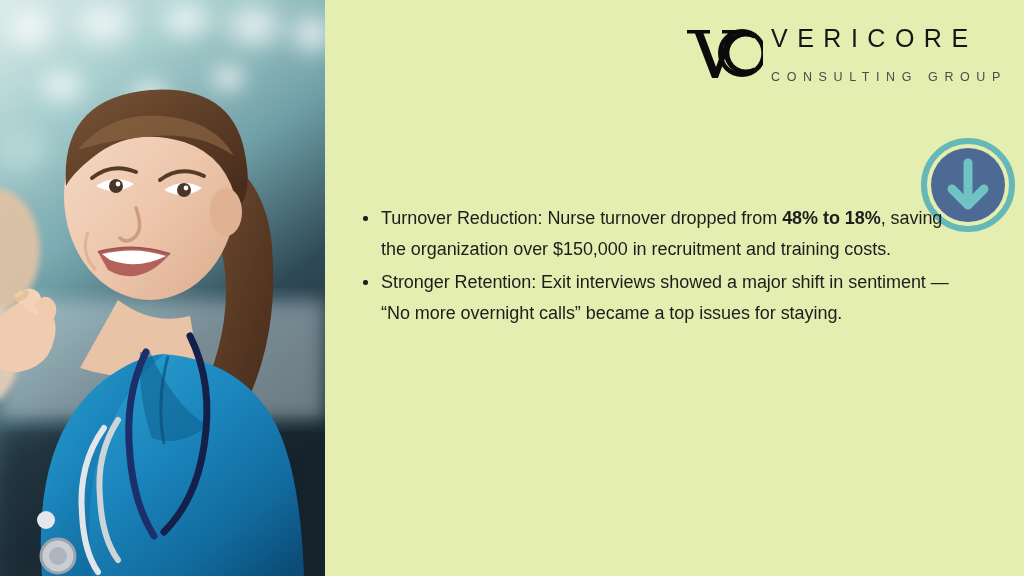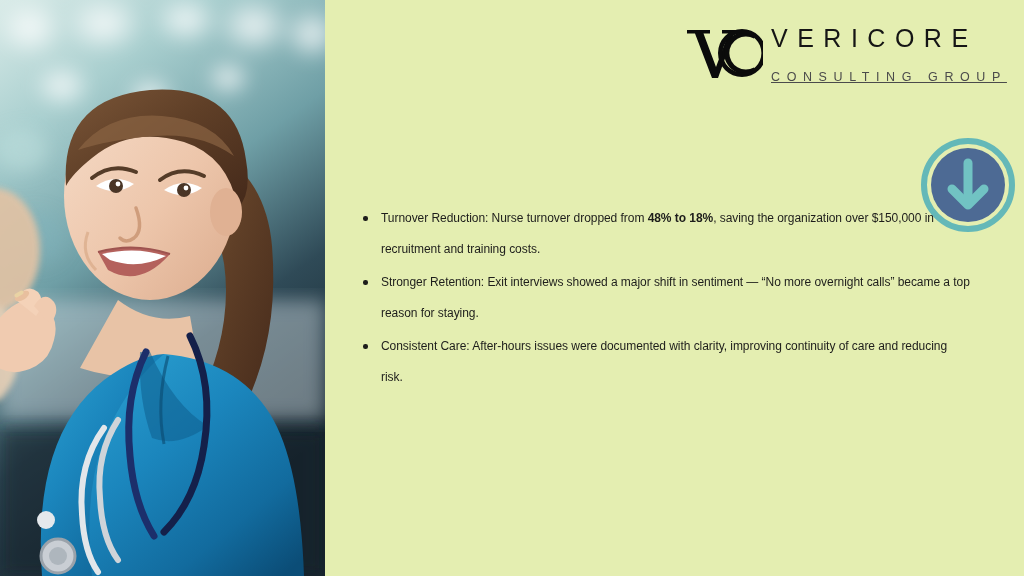--- a/index.html
+++ b/index.html
@@ -68,21 +68,20 @@
     white-space: nowrap;
   }
   .logo-sub {
     font-family: "Liberation Sans", sans-serif;
     font-size: 12.5px;
     letter-spacing: 6.6px;
     color: #4b4b4b;
     line-height: 1.2;
     margin-top: 19px;
     white-space: nowrap;
-    text-decoration: underline;
   }
 
   
   .arrow-badge {
     position: absolute;
     left: 596px;
     top: 138px;
     width: 94px;
     height: 94px;
   }
@@ -109,21 +108,21 @@
     top: 203px;
     width: 618px;
     margin: 0;
     padding: 0;
     list-style: none;
   }
   .bullet-item {
     position: relative;
     padding-left: 28px;
     margin-bottom: 3px;
-    font-size: 12px;
+    font-size: 18px;
     line-height: 30.5px;
     color: #1d1d1b;
     letter-spacing: -0.05px;
   }
   .bullet-item::before {
     content: "";
     position: absolute;
     left: 10px;
     top: 13px;
     width: 4.5px;
@@ -274,18 +273,17 @@
       <circle cx="47" cy="47" r="37" fill="#4d6a94"></circle>
       <g stroke="#71c3c3" stroke-width="9" stroke-linecap="round" stroke-linejoin="round" fill="none">
         <line x1="47" y1="25" x2="47" y2="66"></line>
         <polyline points="31,51 47,67 63,51"></polyline>
       </g>
     </svg>
 
 
     <ul class="bullets">
       <li class="bullet-item"><span>Turnover Reduction: Nurse turnover dropped from </span><b>48% to 18%</b><span>, saving the organization over $150,000 in recruitment and training costs.</span></li>
-      <li class="bullet-item"><span>Stronger Retention: Exit interviews showed a major shift in sentiment — “No more overnight calls” became a top reason for staying.</span></li>
-      <li class="bullet-item"><span>Consistent Care: After-hours issues were documented with clarity, improving continuity of care and reducing risk.</span></li>
+      <li class="bullet-item"><span>Stronger Retention: Exit interviews showed a major shift in sentiment — “No more overnight calls” became a top issues for staying.</span></li>
     </ul>
 
   </div>
 </div>
 
 </body></html>

